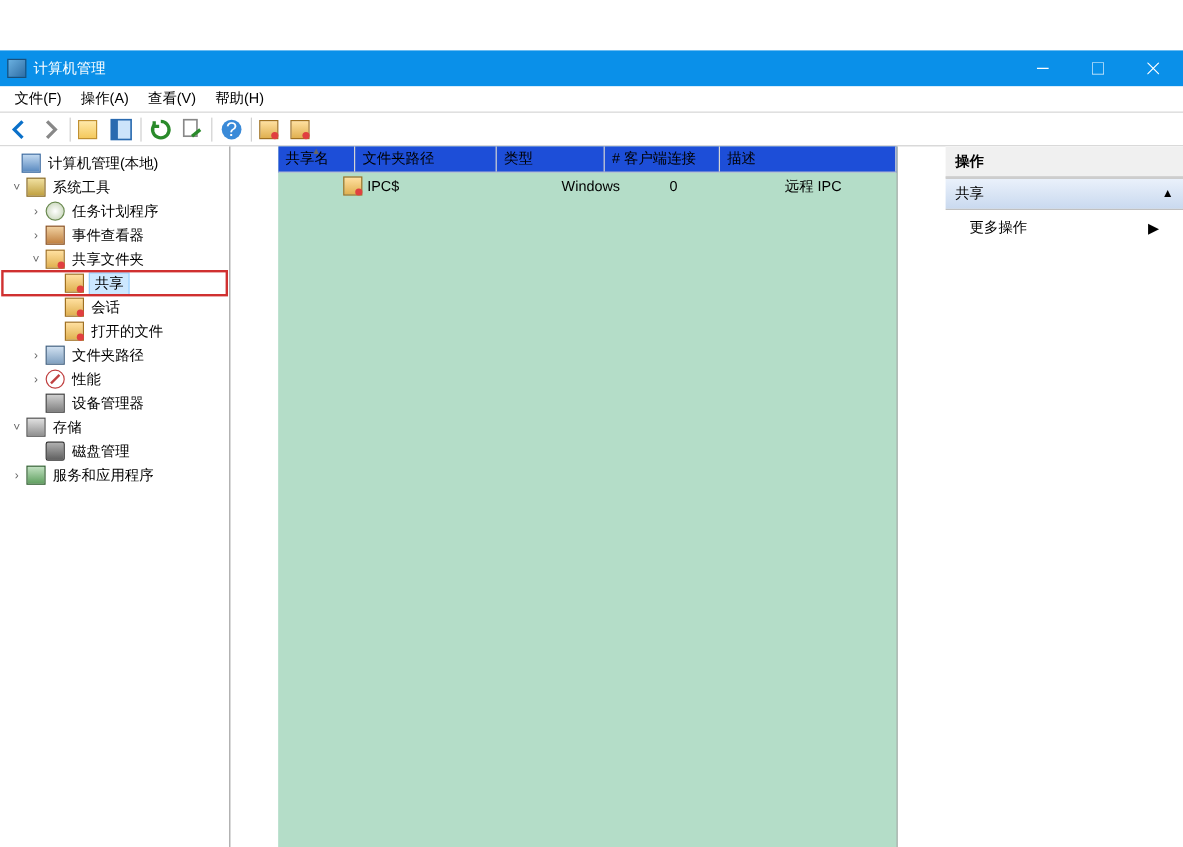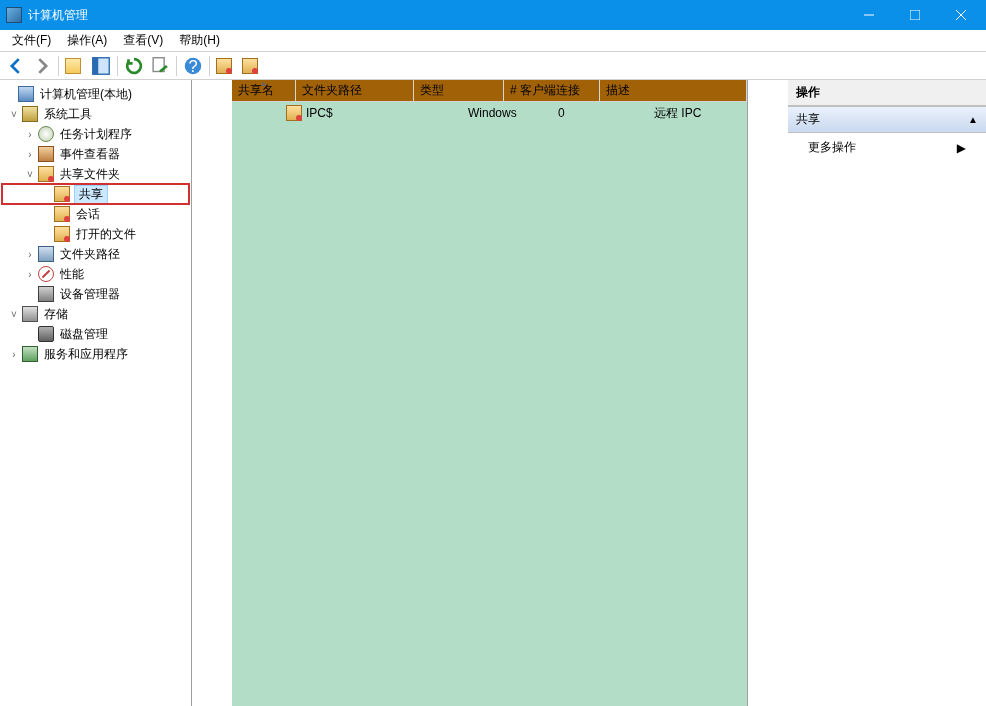--- a/index.html
+++ b/index.html
@@ -1,19 +1,19 @@
 <!DOCTYPE html>
 <html><head>
 <meta charset="utf-8">
 <style>
 * { box-sizing: border-box; margin: 0; padding: 0; font-family: "Microsoft YaHei", "Segoe UI", sans-serif; font-size: 12px; }
 body { width: 986px; height: 706px; background: #fff; overflow: hidden; }
 
 
-.titlebar { background: #0a90e9; height: 30px; display: flex; align-items: center; color: #fff; padding: 0 2px 0 6px; }
+.titlebar { background: #0a90e9; height: 30px; display: flex; align-items: center; color: #fff; padding: 0 2px 0 6px; margin-top: 42px; }
 .titlebar .title-icon { width: 16px; height: 16px; margin-right: 6px; background: linear-gradient(135deg,#6ab0e0,#2e6da4); border: 1px solid #1a4f7a; }
 .titlebar .title-text { flex: 1; }
 .titlebar .win-btn { width: 46px; height: 30px; display: flex; align-items: center; justify-content: center; color: #fff; }
 .titlebar svg { width: 10px; height: 10px; stroke: #fff; stroke-width: 1; fill: none; }
 
 
 .menubar { height: 22px; background: #fff; display: flex; align-items: center; border-bottom: 1px solid #d0d0d0; padding: 0 4px; }
 .menubar .menu-item { padding: 2px 8px; cursor: default; }
 
 
@@ -30,21 +30,21 @@
 
 .tree-row { display: flex; align-items: center; height: 20px; padding-right: 4px; white-space: nowrap; cursor: default; }
 .tree-row.selected .tree-label { background: #cce8ff; border: 1px solid #99d1ff; padding: 0 4px; }
 .tree-row.highlighted { outline: 2px solid #d03030; outline-offset: -1px; }
 .tw { width: 16px; height: 16px; display: flex; align-items: center; justify-content: center; font-size: 10px; color: #666; }
 .ticon { width: 16px; height: 16px; margin-right: 4px; flex-shrink: 0; }
 .indent { display: inline-block; }
 .tree-label { padding: 0 2px; }
 
 
-.list-header { height: 22px; background: #a16207; display: flex; border-bottom: 1px solid #d4d4d4; }
+.list-header { height: 22px; background: #1d4ed8; display: flex; border-bottom: 1px solid #d4d4d4; }
 .list-header .col { border-right: 1px solid #d4d4d4; padding: 2px 6px; display: flex; align-items: center; position: relative; }
 .list-header .col.sort::after { content: "▴"; position: absolute; right: 0; left: 0; top: -2px; text-align: center; color: #666; font-size: 9px; }
 .list-body { flex: 1; background: #b4ddc8; padding-left: 48px; }
 .list-row { display: flex; height: 22px; align-items: center; }
 .list-row .cell { padding: 0 6px; display: flex; align-items: center; }
 .list-row .cell .ticon { margin-right: 4px; }
 
 
 .action-header { background: #f0f0f0; border-bottom: 1px solid #c0c0c0; padding: 4px 8px; font-weight: bold; }
 .action-section { background: linear-gradient(#eaf1fb, #c9d9ef); border-top: 1px solid #c0c0c0; border-bottom: 1px solid #c0c0c0; padding: 4px 8px; display: flex; justify-content: space-between; align-items: center; }

